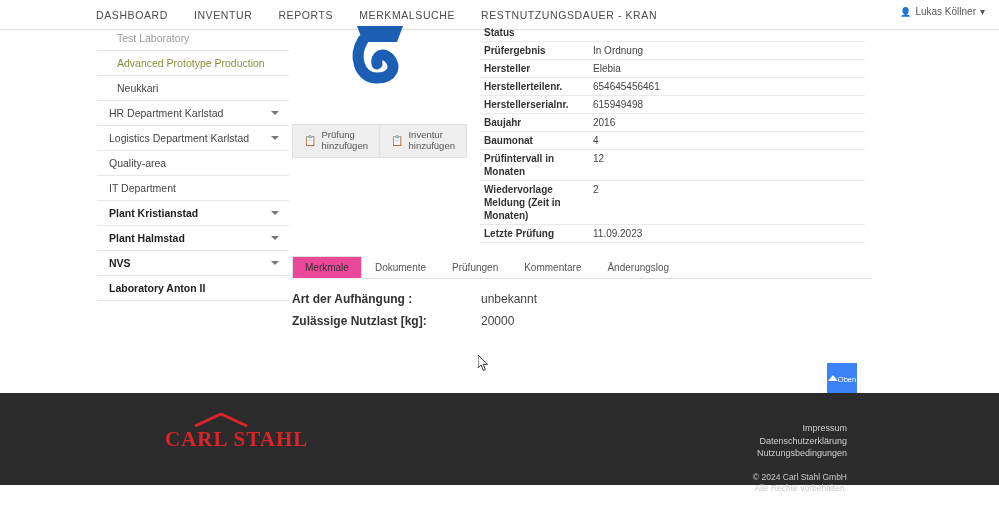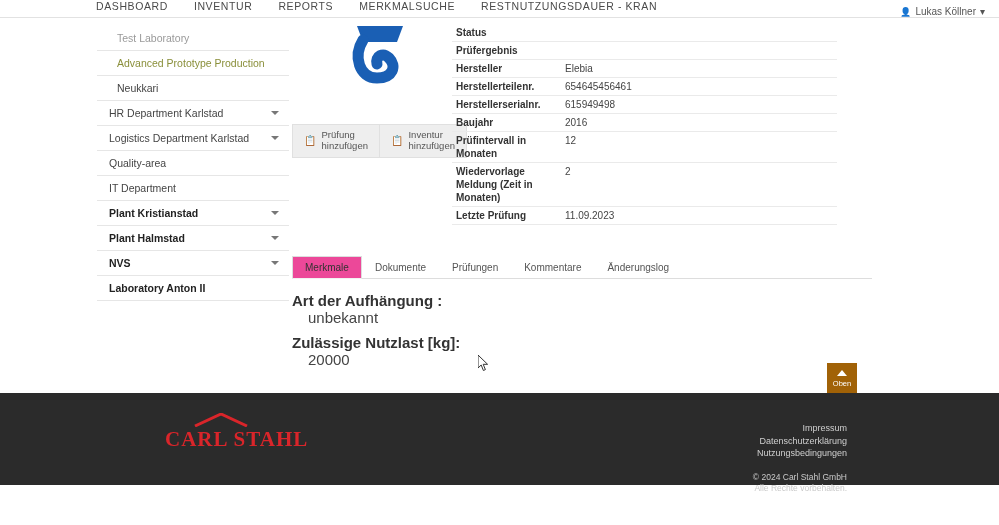--- a/index.html
+++ b/index.html
@@ -9,23 +9,23 @@
     background: #ffffff;
     font-family: "Liberation Sans", sans-serif;
     font-size: 11px;
     color: #333;
     overflow: hidden;
   }
   #app { position: relative; width: 999px; height: 525px; }
 
   
   .topnav {
-    position: absolute; top: 0; left: 0; width: 999px; height: 18px;
+    position: absolute; top: 0; left: 0; width: 999px; height: 30px;
     background: #ffffff; border-bottom: 1px solid #e2e2e2;
-    display: flex; align-items: flex-start;
+    display: flex; align-items: center;
   }
   .nav-items { display: flex; align-items: center; margin-left: 96px; gap: 26px; }
   .nav-item {
     font-size: 10.5px; letter-spacing: .6px; color: #4a4a4a;
     text-transform: uppercase; cursor: pointer; white-space: nowrap;
   }
   .nav-user {
     position: absolute; right: 14px; top: 6px;
     display: flex; align-items: center; gap: 4px;
     font-size: 10px; color: #555; cursor: pointer;
@@ -63,52 +63,52 @@
   }
   .action-btn {
     flex: 1; display: flex; align-items: center; justify-content: center;
     gap: 5px; font-size: 9.5px; color: #555; cursor: pointer;
     border-right: 1px solid #e0e0e0; line-height: 1.15;
   }
   .action-btn:last-child { border-right: none; }
   .action-btn .glyph { font-size: 10px; color: #444; }
 
   
-  .detail { position: absolute; left: 452px; top: 24px; width: 385px; }
+  .detail { position: absolute; left: 480px; top: 24px; width: 385px; }
   .drow { display: flex; border-bottom: 1px solid #eaeaea; min-height: 17px; }
   .dkey { width: 113px; padding: 2px 0 2px 4px; font-weight: bold; color: #333; font-size: 10px; line-height: 13px; }
   .dval { flex: 1; padding: 2px 0; color: #444; font-size: 10px; line-height: 13px; }
 
   
   .tabs {
     position: absolute; left: 292px; top: 256px; width: 580px;
     border-bottom: 1px solid #ddd; display: flex; align-items: flex-end;
   }
   .tab {
     padding: 5px 12px; font-size: 10px; color: #555; cursor: pointer;
     border: 1px solid transparent; margin-bottom: -1px;
   }
   .tab.active {
     background: #ec4899; border: 1px solid #ddd; border-bottom-color: #f2f2f2;
     color: #333;
   }
 
   
   .props { position: absolute; left: 292px; top: 288px; width: 500px; }
-  .prow { display: flex; padding: 4px 0; font-size: 15px; flex-direction: column; }
+  .prow { display: flex; padding: 4px 0; font-size: 12px; }
   .pkey { width: 173px; font-weight: bold; color: #333; }
   .pval { color: #444; padding-left: 16px; }
 
   
   .cursor { position: absolute; left: 478px; top: 355px; width: 12px; height: 18px; }
 
   
   .scrolltop {
     position: absolute; right: 142px; top: 363px; width: 30px; height: 32px;
-    background: #a16207; color: #fff; display: flex; flex-direction: column;
+    background: #3b82f6; color: #fff; display: flex; 
     align-items: center; justify-content: center; font-size: 7.5px; cursor: pointer;
   }
   .scrolltop .arrow {
     width: 0; height: 0; border-left: 5px solid transparent;
     border-right: 5px solid transparent; border-bottom: 6px solid #fff;
     margin-bottom: 3px;
   }
 
   
   .footer {
@@ -223,36 +223,41 @@
       </div>
     </div>
   </div>
 
   <div class="detail">
     <div class="drow">
       <div class="dkey">Status</div>
     </div>
     <div class="drow">
       <div class="dkey">Prüfergebnis</div>
+      <div class="dval">In Ordnung</div>
     </div>
     <div class="drow">
       <div class="dkey">Hersteller</div>
       <div class="dval">Elebia</div>
     </div>
     <div class="drow">
       <div class="dkey">Herstellerteilenr.</div>
       <div class="dval">654645456461</div>
     </div>
     <div class="drow">
       <div class="dkey">Herstellerserialnr.</div>
       <div class="dval">615949498</div>
     </div>
     <div class="drow">
       <div class="dkey">Baujahr</div>
       <div class="dval">2016</div>
+    </div>
+    <div class="drow">
+      <div class="dkey">Baumonat</div>
+      <div class="dval">4</div>
     </div>
     <div class="drow">
       <div class="dkey">Prüfintervall in Monaten</div>
       <div class="dval">12</div>
     </div>
     <div class="drow">
       <div class="dkey">Wiedervorlage Meldung (Zeit in Monaten)</div>
       <div class="dval">2</div>
     </div>
     <div class="drow">

